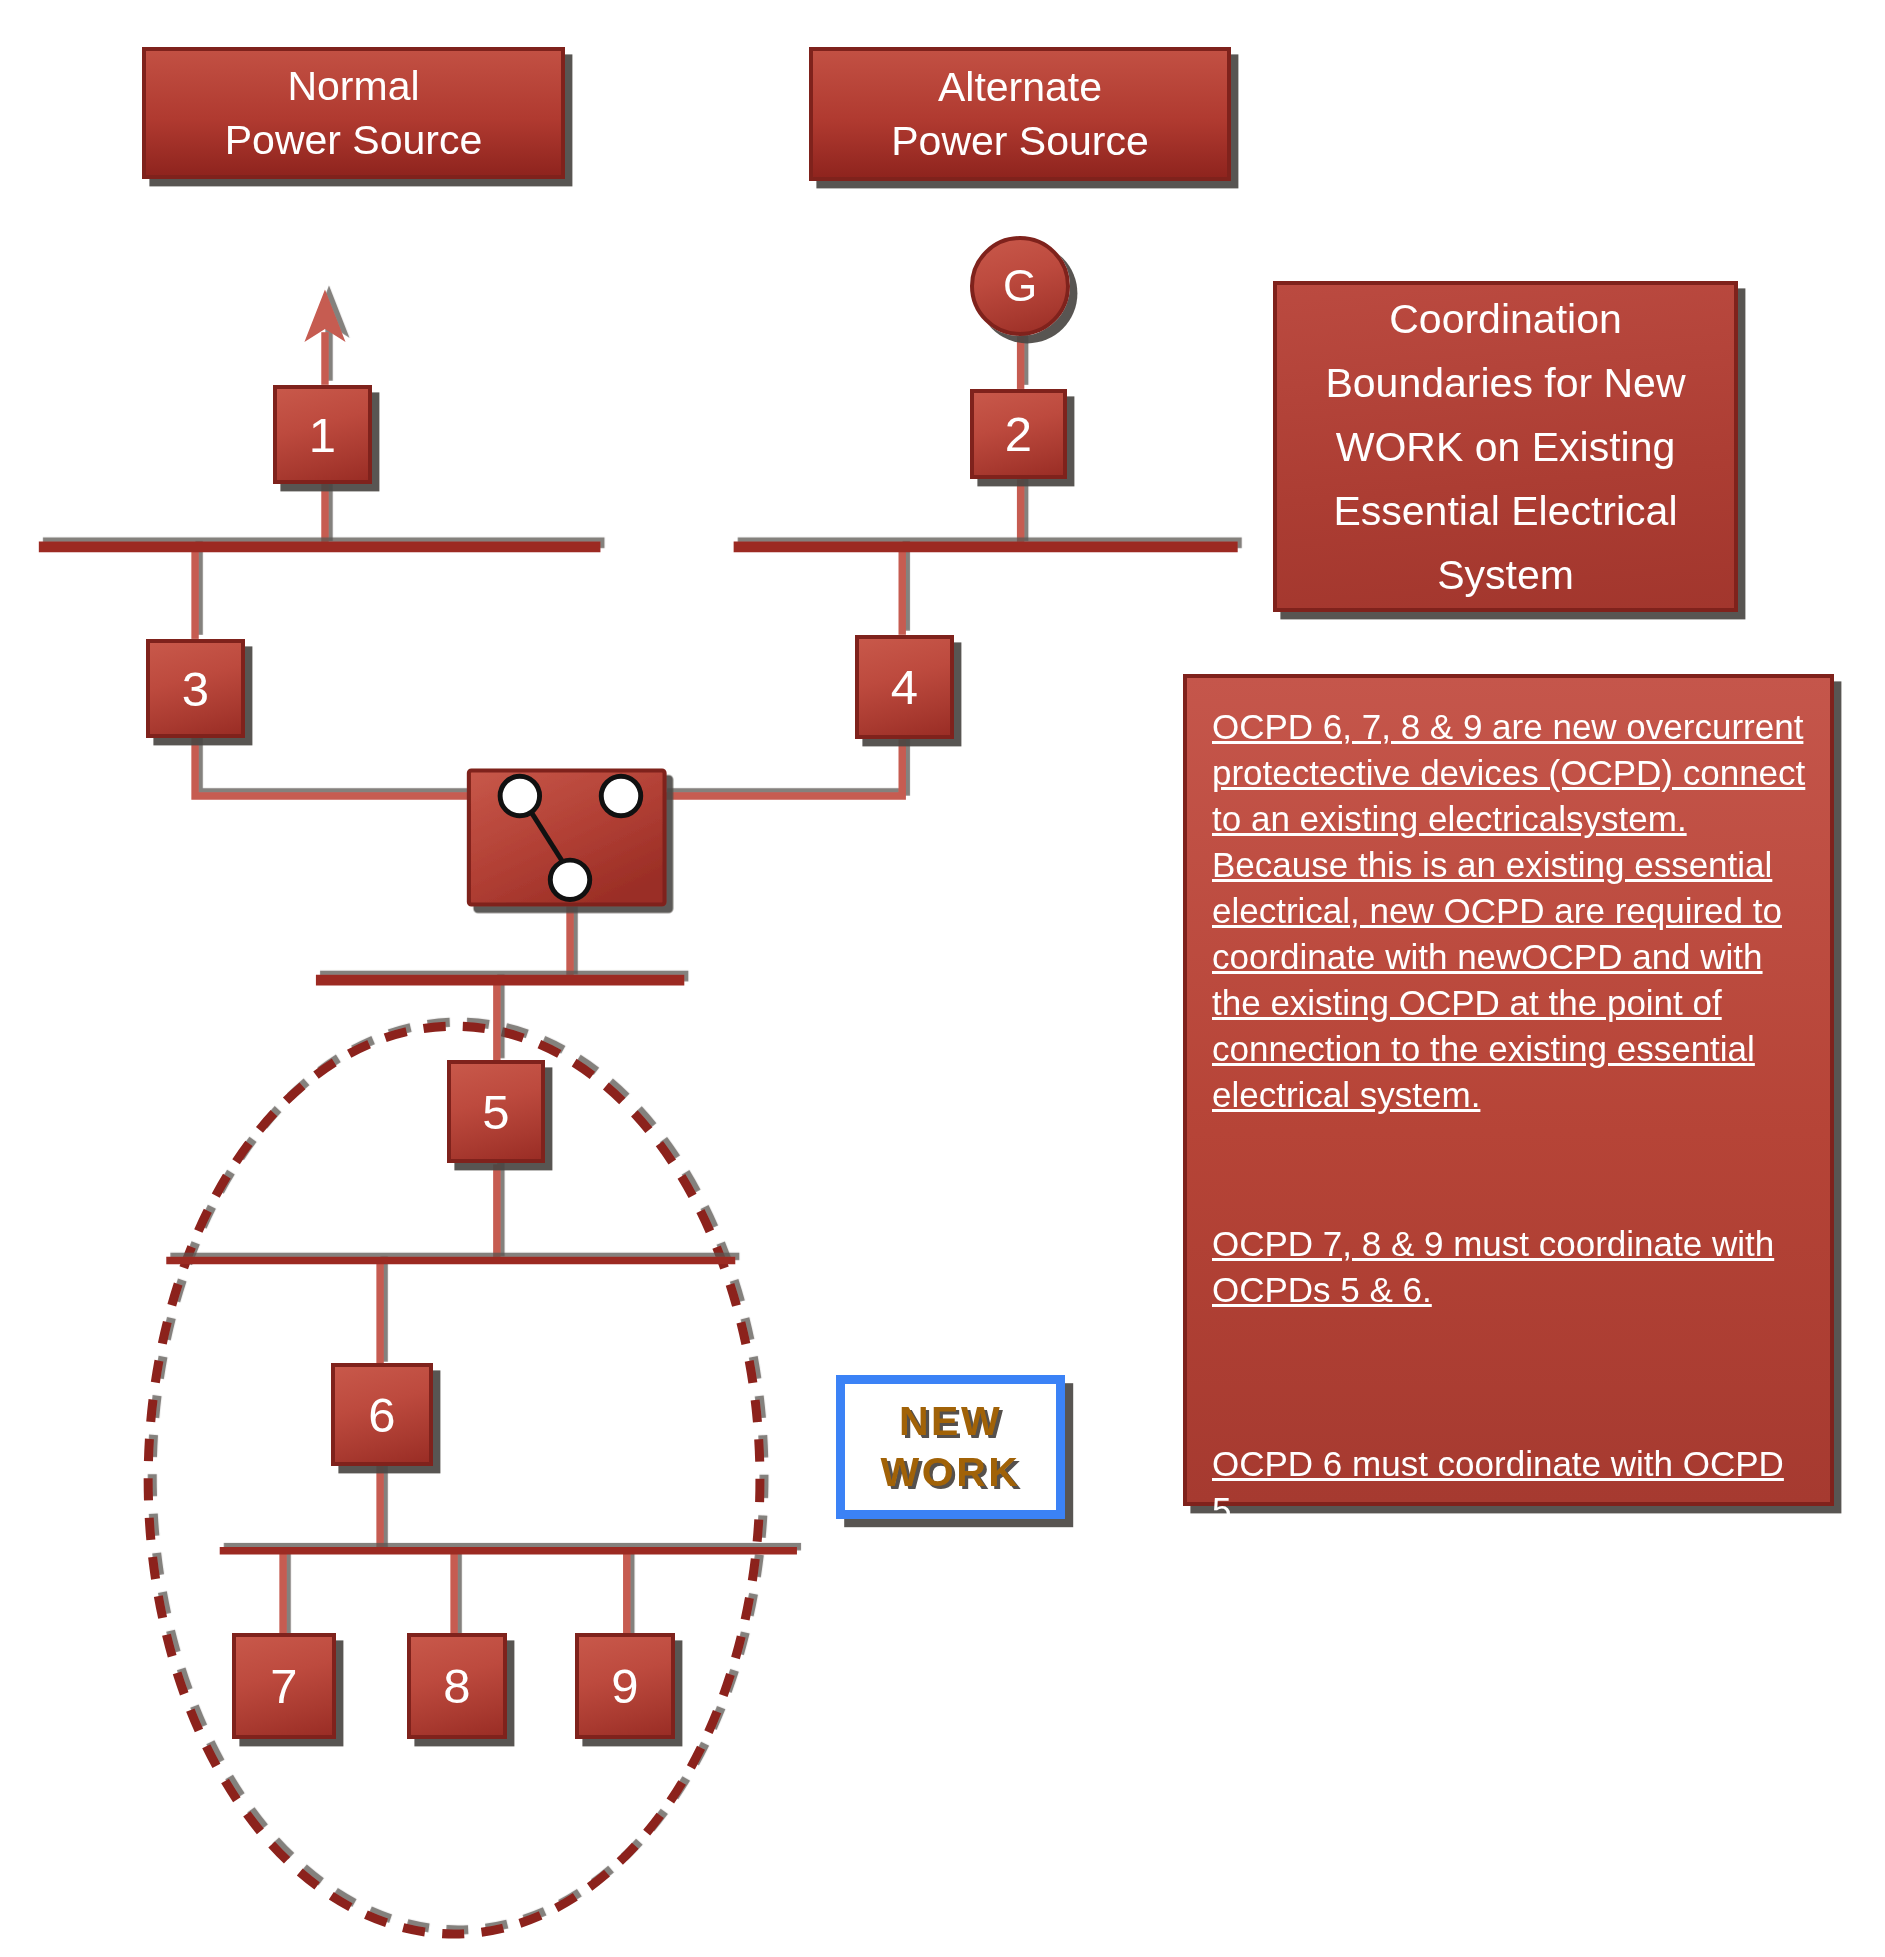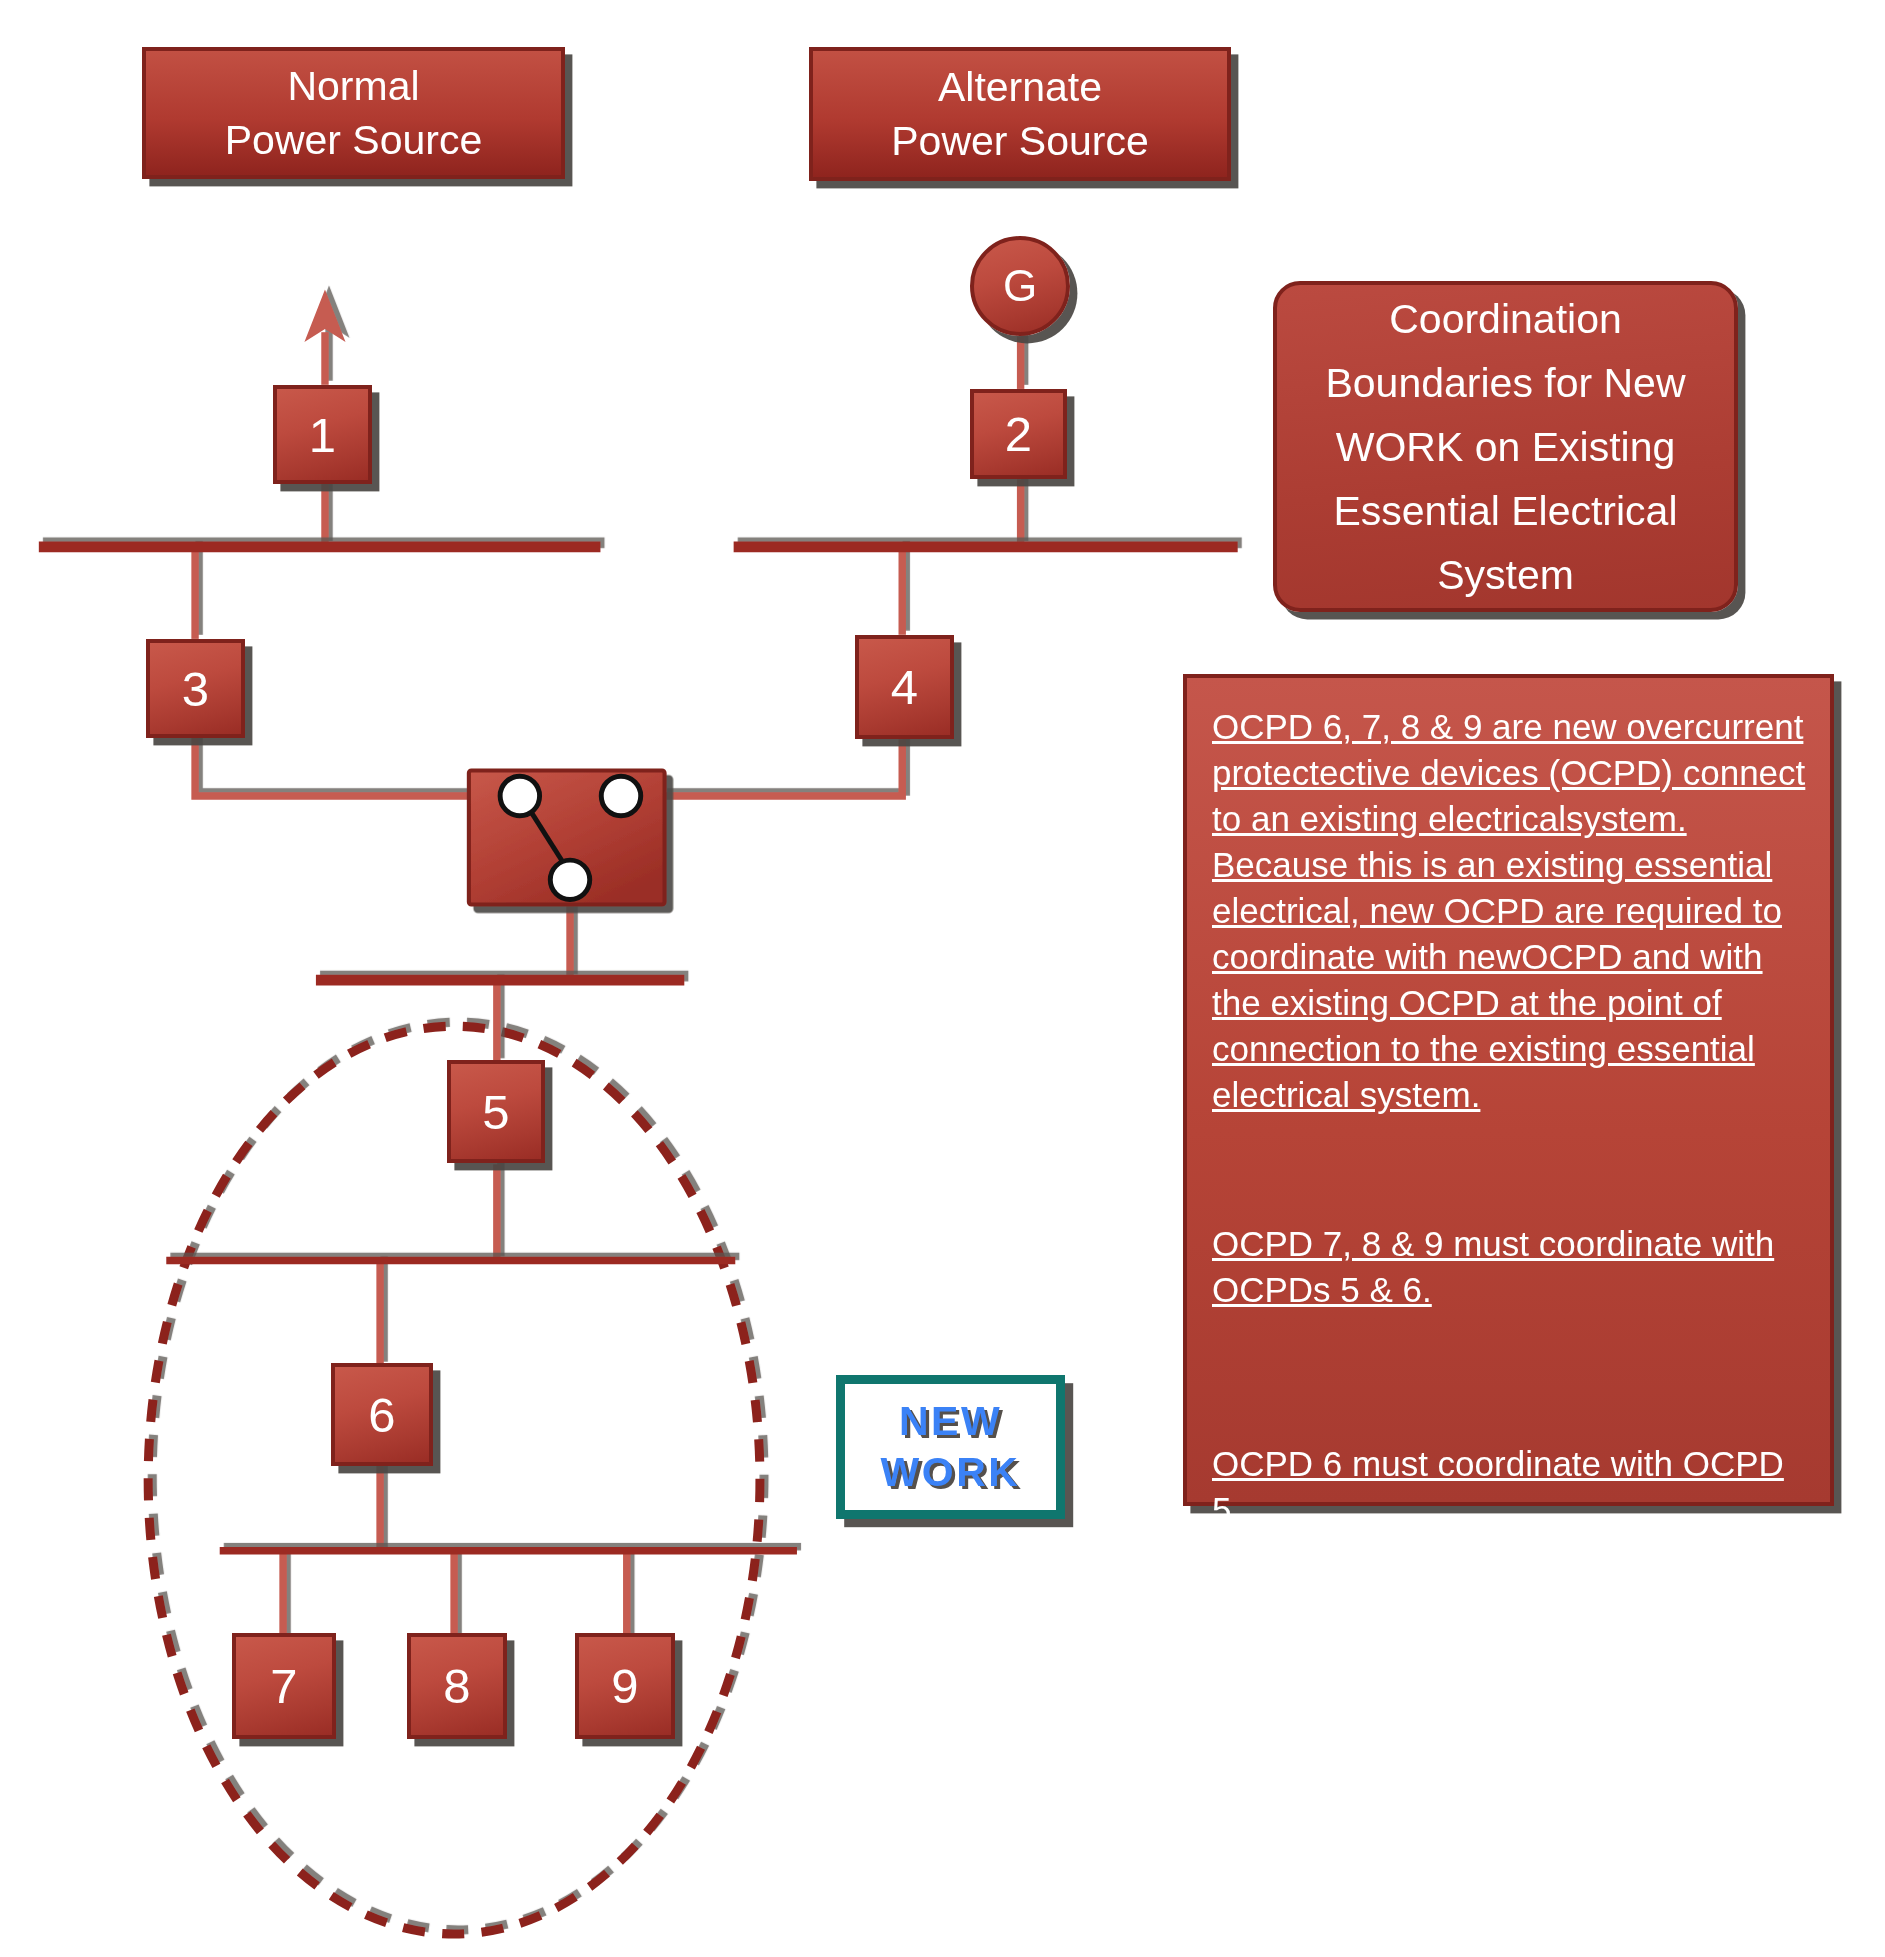--- a/index.html
+++ b/index.html
@@ -28,44 +28,43 @@
     background:linear-gradient(180deg,#c25043 0%,#b03a30 55%,#8f241e 100%);
   }
   .device{font-size:49px;}
   .gcircle{border-radius:50%;font-size:44px;}
 
   .titlebox{
     flex-direction:column;
     font-size:41px;line-height:64px;
     text-align:center;
     background:linear-gradient(175deg,#bb4a40 0%,#ac3d33 60%,#a2362d 100%);
-    border-radius:27px;
   }
 
   .panel{
     position:absolute;
     background:linear-gradient(180deg,#c5564b 0%,#b64437 55%,#a63a30 100%);
     border:4.1px solid #7f221c;
     box-shadow:7.4px 7.4px 0 rgba(74,70,67,0.92);
     box-sizing:border-box;
     color:#fff;
   }
   .panel p{
     position:absolute;left:25px;right:21.4px;margin:0;
     font-size:35px;line-height:46px;text-decoration:underline;
   }
 
   .newwork{
     position:absolute;
     background:#ffffff;
-    border:9px solid #0f766e;
+    border:9px solid #3b82f6;
     box-shadow:8.2px 8.2px 0 rgba(74,70,67,0.92);
     box-sizing:border-box;
     display:flex;flex-direction:column;align-items:center;justify-content:center;
-    color:#3b82f6;
+    color:#a16207;
     font-size:41px;line-height:51px;font-weight:bold;letter-spacing:2.5px;
     text-shadow:3.3px 3.3px 0 #55504c;
   }
 </style>
 </head>
 <body>
 
 <div class="stage">
 
   <svg class="layer" width="1885" height="1957" viewBox="0 0 2292 2380">

